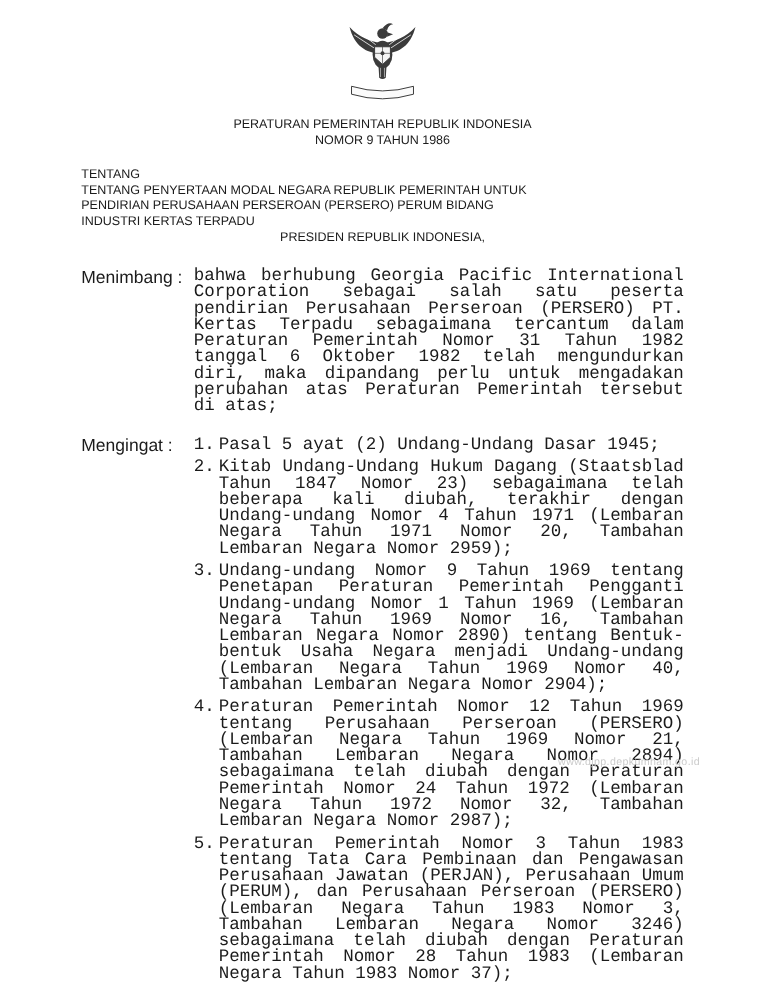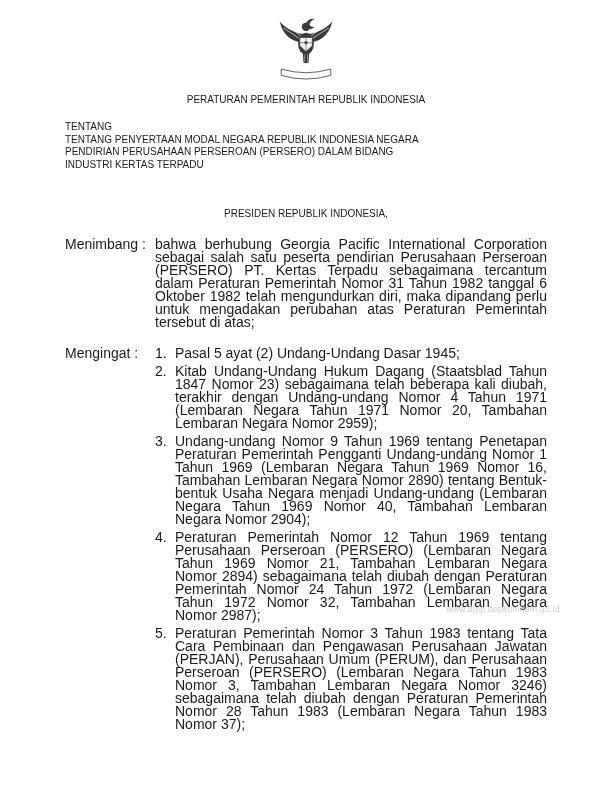--- a/index.html
+++ b/index.html
@@ -14,24 +14,24 @@
   .page {
     width:612px; height:628px;
     padding:10px 65px 0 65px;
     position:relative;
     background:#ffffff;
   }
   .emblem { width:100%; display:flex; justify-content:center; margin-top:2px; }
   .emblem svg { display:block; }
   .title-block { margin-top:7px; font-size:10px; line-height:13px; text-align:center; }
   .tentang-block { margin-top:15px; font-size:10px; line-height:12.6px; text-align:left; }
-  .presiden-line { margin-top:36px; font-size:10px; line-height:13px; text-align:center; }
+  .presiden-line { font-size:10px; line-height:13px; text-align:center; }
   .section { display:flex; margin-top:18px; font-size:14px; line-height:13px; }
   .section .label { flex:0 0 90px; width:90px; }
-  .section .content { flex:1; text-align:justify; }
+  .section .content { flex:1; text-align:justify;font-family:Liberation Mono, monospace; }
   .num-item { display:flex; margin-bottom:5px; }
   .num-item:last-child { margin-bottom:0; }
   .num-item .num { flex:0 0 20px; width:20px; }
   .num-item .txt { flex:1; text-align:justify; }
   .watermark {
     position:absolute;
     right:52px; bottom:14px;
     font-size:8.5px;
     letter-spacing:0.3px;
     color:#cbcbcb;
@@ -67,26 +67,27 @@
       <path d="M43,48 h24 v16 l-12,11 -12,-11 z" fill="#f5f5f5" stroke="#3b3b3b" stroke-width="1.5"></path>
       <path d="M55,48 V75 M43,58 H67" stroke="#3b3b3b" stroke-width="1"></path>
       <circle cx="55" cy="58" r="3" fill="#3b3b3b"></circle>
 
       <path d="M8,108 Q55,122 102,108 L102,120 Q55,134 8,120 Z" fill="#fbfbfb" stroke="#3b3b3b" stroke-width="1.5"></path>
     </svg>
   </div>
 
   <div class="title-block">
     <div>PERATURAN PEMERINTAH REPUBLIK INDONESIA</div>
+    <div>NOMOR 9 TAHUN 1986</div>
   </div>
 
   <div class="tentang-block">
     <div>TENTANG</div>
-    <div>TENTANG PENYERTAAN MODAL NEGARA REPUBLIK INDONESIA NEGARA</div>
-    <div>PENDIRIAN PERUSAHAAN PERSEROAN (PERSERO) DALAM BIDANG</div>
+    <div>TENTANG PENYERTAAN MODAL NEGARA REPUBLIK PEMERINTAH UNTUK</div>
+    <div>PENDIRIAN PERUSAHAAN PERSEROAN (PERSERO) PERUM BIDANG</div>
     <div>INDUSTRI KERTAS TERPADU</div>
   </div>
 
   <div class="presiden-line">PRESIDEN REPUBLIK INDONESIA,</div>
 
   <div class="section">
     <div class="label">Menimbang :</div>
     <div class="content">bahwa berhubung Georgia Pacific International Corporation sebagai salah satu peserta pendirian Perusahaan Perseroan (PERSERO) PT. Kertas Terpadu sebagaimana tercantum dalam Peraturan Pemerintah Nomor 31 Tahun 1982 tanggal 6 Oktober 1982 telah mengundurkan diri, maka dipandang perlu untuk mengadakan perubahan atas Peraturan Pemerintah tersebut di atas;</div>
   </div>
 

